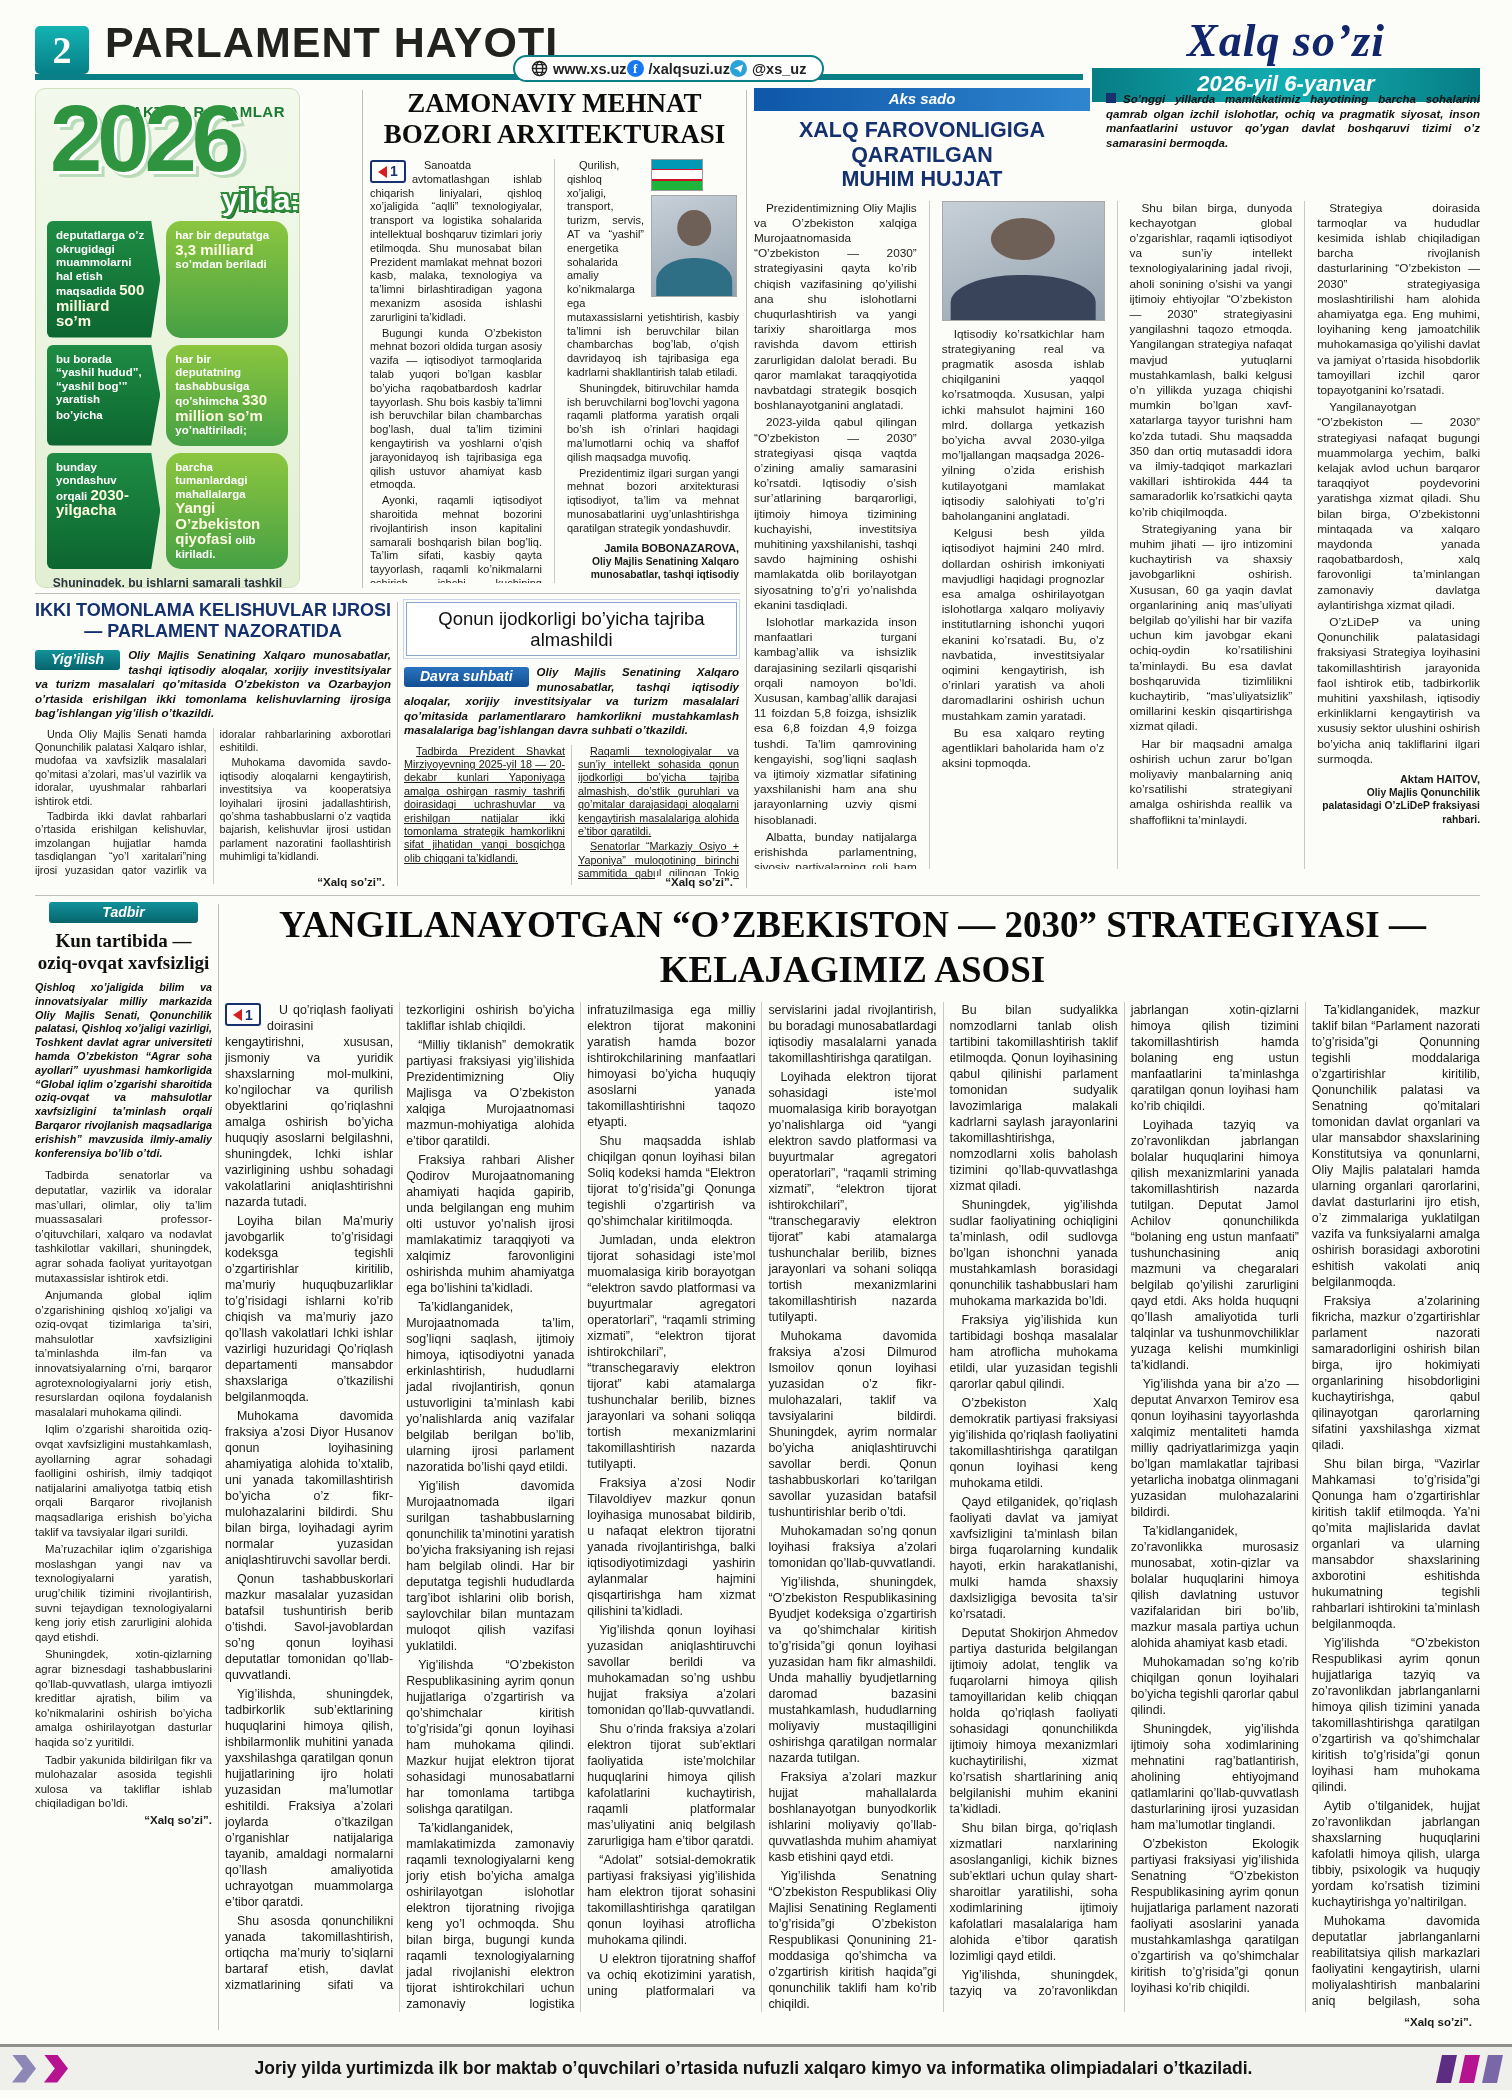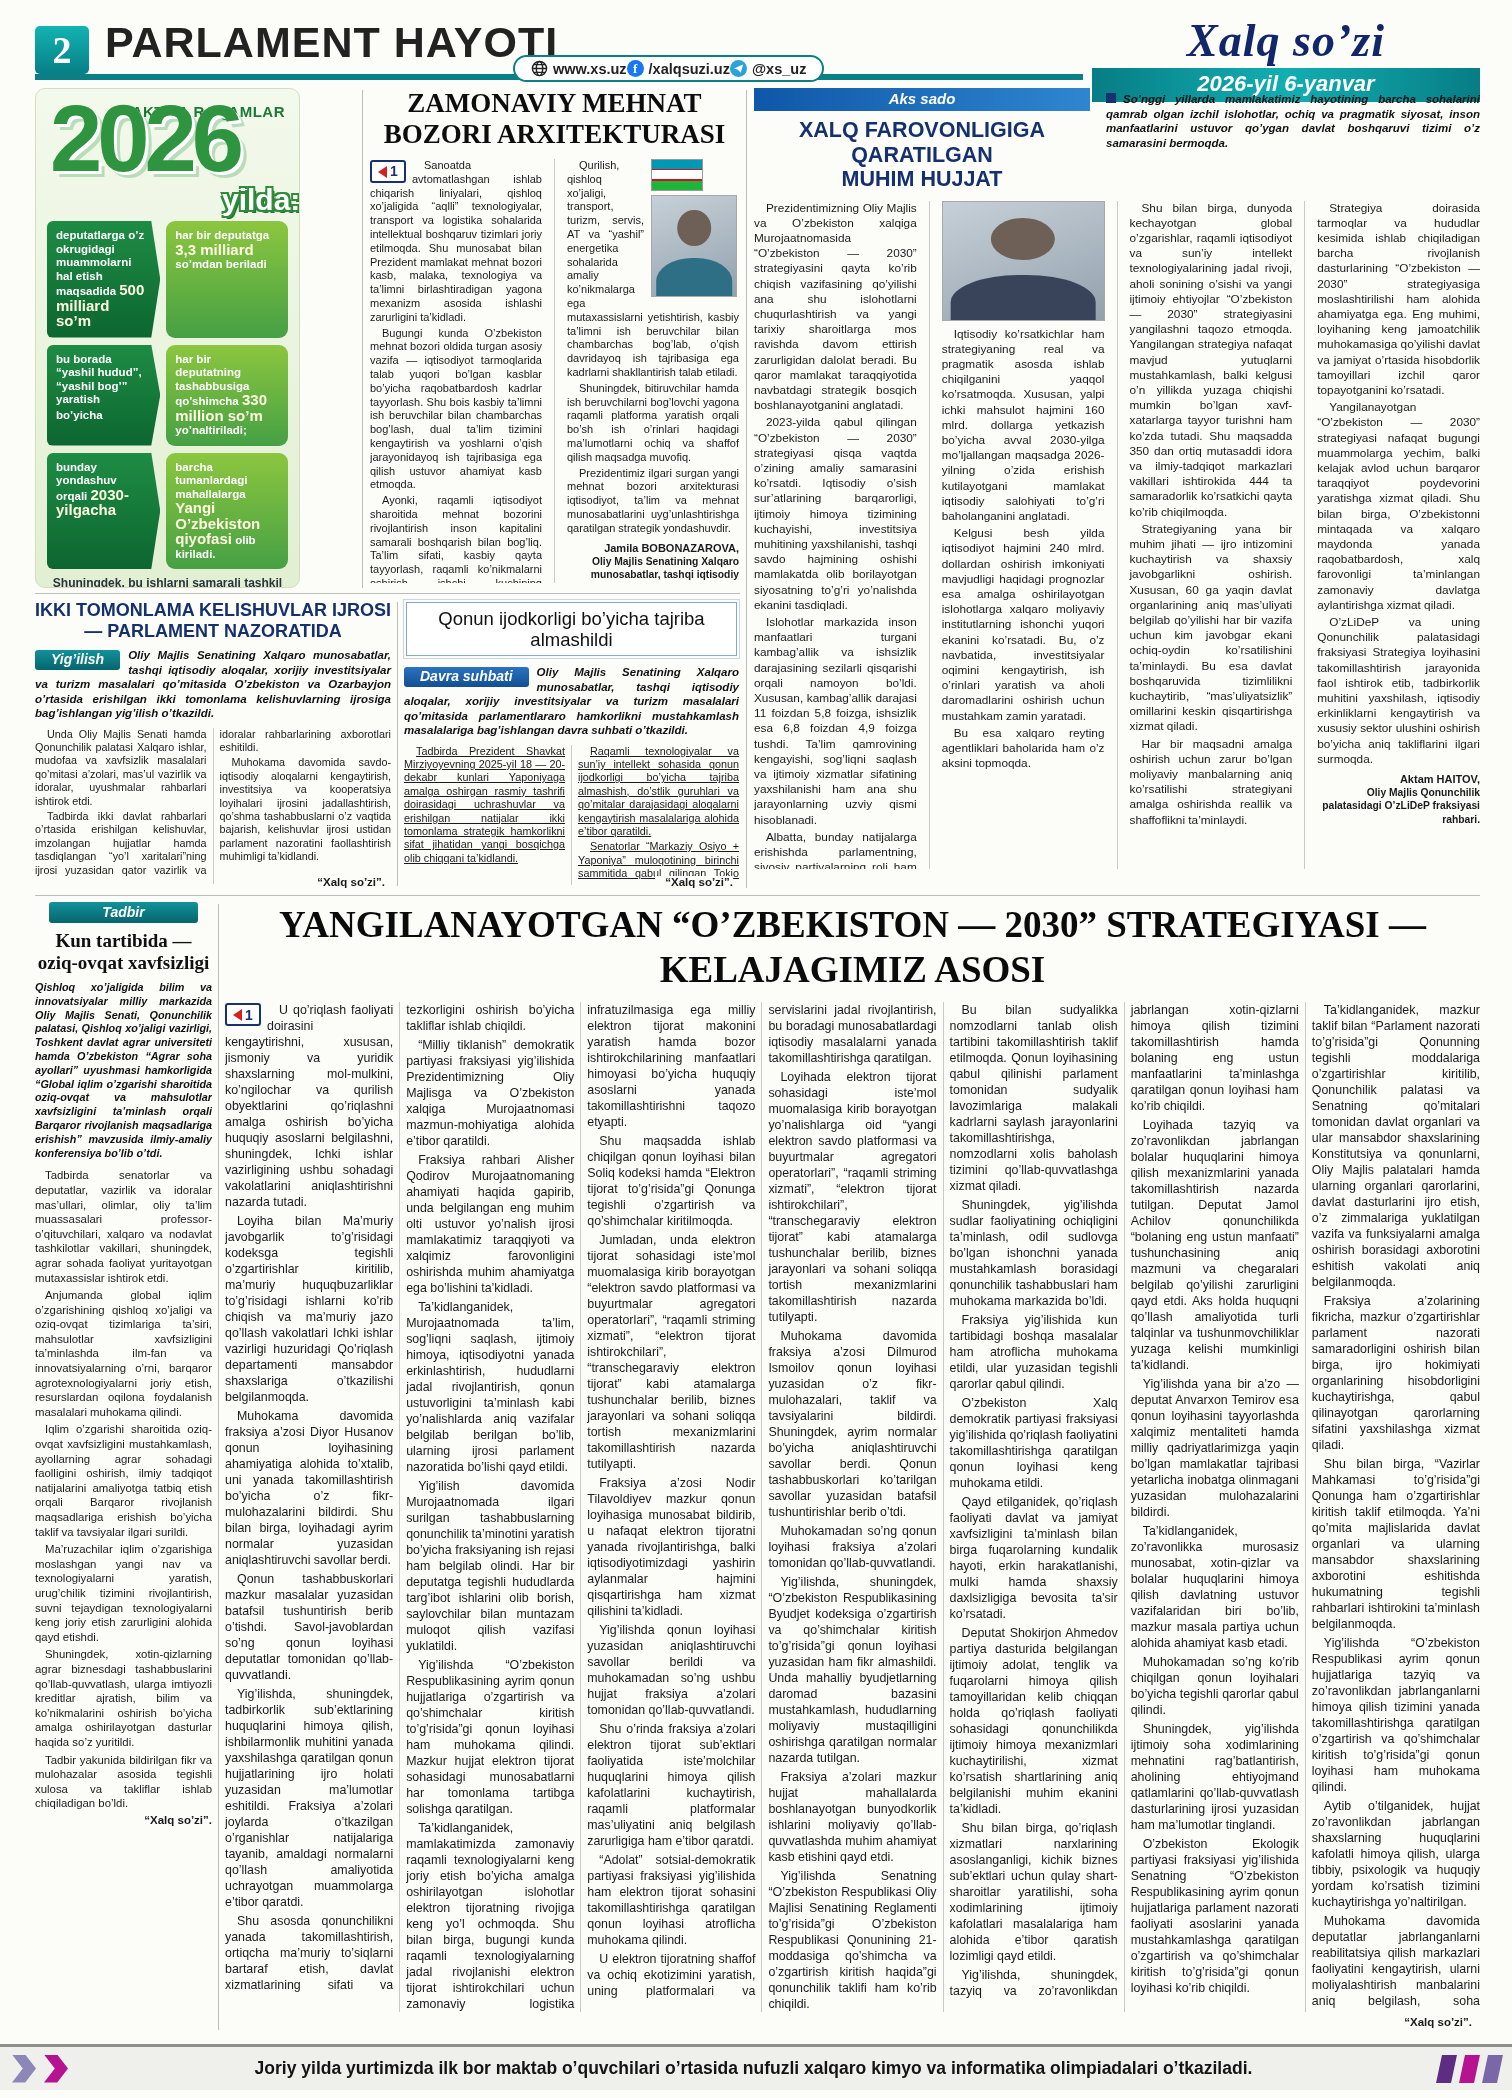--- a/index.html
+++ b/index.html
@@ -39,21 +39,21 @@
   .info-head { position:relative; height:126px; }
   .info-kicker { position:absolute; right:4px; top:8px; color:#1a7a33; font-weight:800; font-size:15px; letter-spacing:.5px; }
   .info-year { position:absolute; left:4px; top:-10px; font-size:94px; font-weight:800; letter-spacing:-5px; color:#2e9440;
                text-shadow:3px 3px 0 #ffffff, 6px 6px 0 rgba(46,148,64,.28); }
   .info-yilda { position:absolute; left:176px; top:88px; font-size:30px; font-weight:800; color:#fff;
                 text-shadow:-2px -2px 0 #2e8b3a, 2px -2px 0 #2e8b3a, -2px 2px 0 #2e8b3a, 2px 2px 0 #2e8b3a, 3px 3px 0 #24702e; }
   .ig-row { display:flex; gap:6px; margin:0 1px 7px; }
   .ig-left { width:47%; background:linear-gradient(180deg,#1e8c44,#0c6630); color:#fff; padding:8px 14px 8px 9px;
              font-size:11.5px; line-height:13.5px; font-weight:bold; border-radius:6px;
              clip-path:polygon(0 0, calc(100% - 9px) 0, 100% 50%, calc(100% - 9px) 100%, 0 100%); }
-  .ig-right { flex:1; background:linear-gradient(180deg,#8cc63f,#46a044); border-radius:9px; color:#fff; padding:8px 9px;
+  .ig-right { flex:1; background:linear-gradient(180deg,#8cc63f,#46a044); border-radius:15px; color:#fff; padding:8px 9px;
               font-size:11.5px; line-height:13.5px; font-weight:bold; }
   .ig-big { font-size:15px; color:#fffbe0; }
   .info-note { margin:2px 3px 7px; text-align:center; font-weight:bold; font-size:12px; line-height:14.5px; color:#2a3340; }
   .info-note .ig-strong { font-size:15px; color:#15381d; }
   .info-banner { margin:0 2px 6px; background:linear-gradient(180deg,#63ae3b,#2c7f2c); border-radius:5px; color:#fff;
                  font-style:italic; font-weight:bold; font-size:14px; text-align:center; padding:4px 2px; }
   .info-detail { text-align:center; font-weight:bold; font-size:12.8px; line-height:17px; color:#23303d; padding:0 4px; }
 
   
   .bcols { display:flex; }

